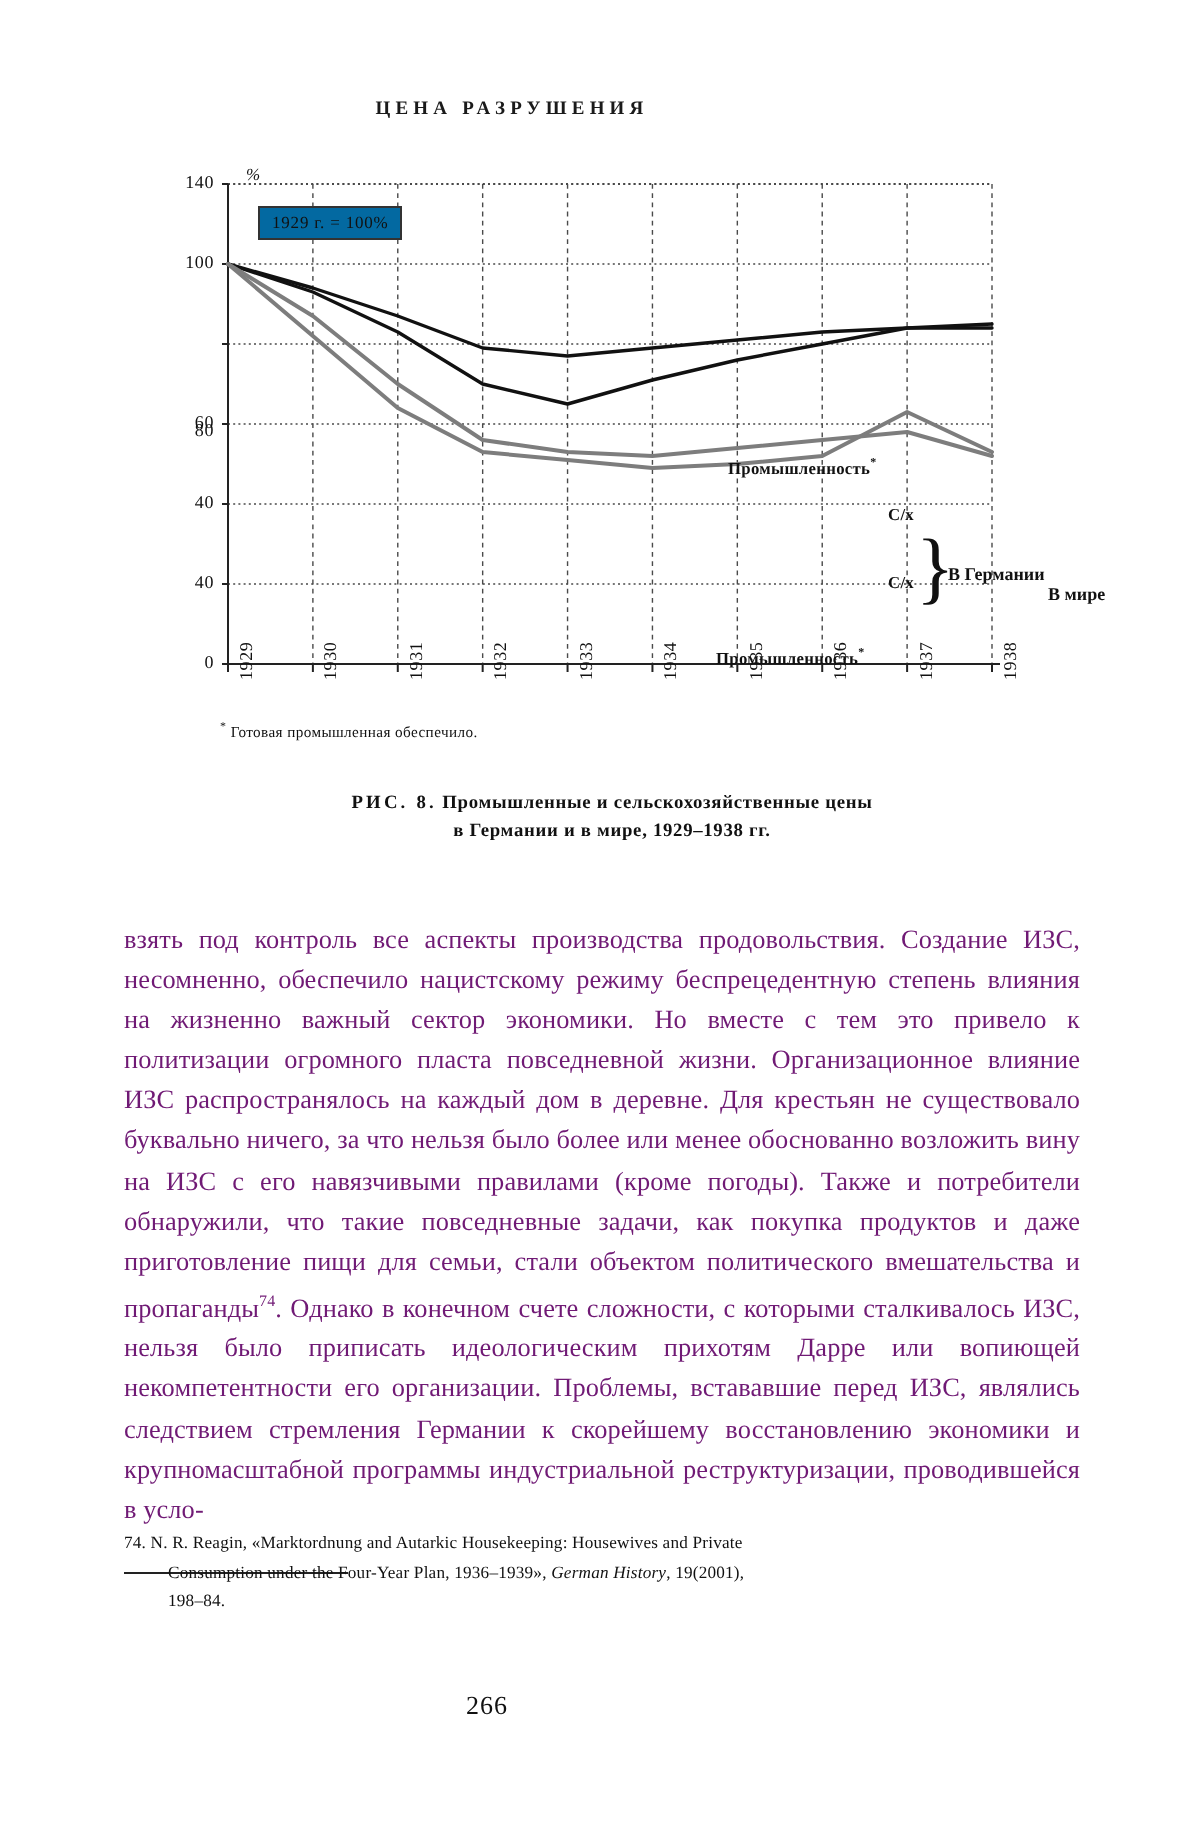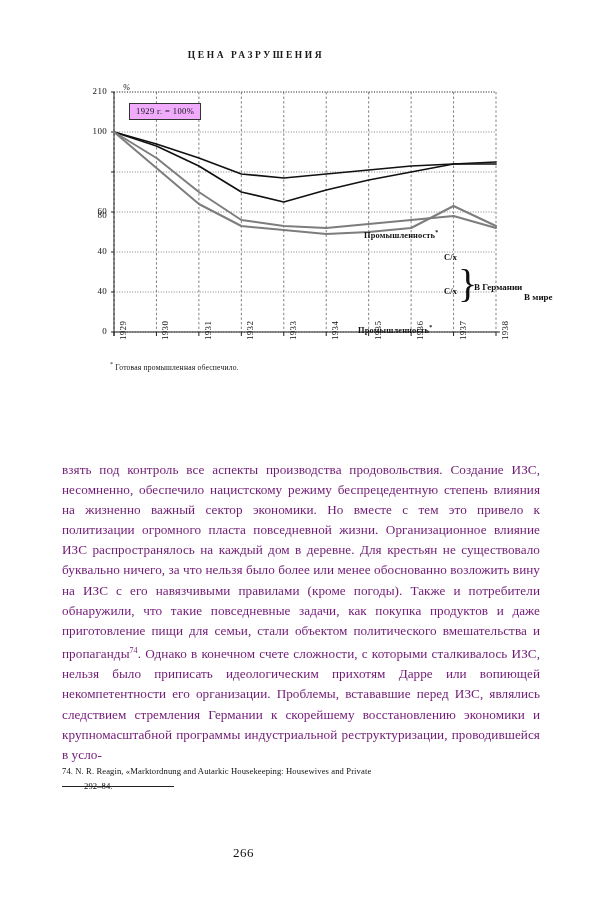--- a/index.html
+++ b/index.html
@@ -70,21 +70,21 @@
   .pct-sign {
     position: absolute;
     font-size: 8.5px;
     font-style: italic;
     color: #111;
   }
 
   .legend-box {
     position: absolute;
     border: 1px solid #333;
-    background: #f0abfc;
+    background: #0369a1;
     font-size: 8.5px;
     padding: 2px 6px 3px 6px;
     letter-spacing: .4px;
     color: #111;
     white-space: nowrap;
   }
 
   .series-label {
     position: absolute;
     font-size: 8.4px;
@@ -238,21 +238,21 @@
         </g>
       <g id="series-layer">
           <polyline points="18,54 60.44444444444444,66 102.88888888888889,80 145.33333333333331,96 187.77777777777777,100 230.22222222222223,96 272.66666666666663,92 315.11111111111114,88 357.55555555555554,86 400,84" fill="none" stroke="#111111" stroke-width="1.7" stroke-linejoin="round" stroke-linecap="round"></polyline>
           <polyline points="18,54 60.44444444444444,68 102.88888888888889,88 145.33333333333331,114 187.77777777777777,124 230.22222222222223,112 272.66666666666663,102 315.11111111111114,94 357.55555555555554,86 400,86" fill="none" stroke="#111111" stroke-width="1.7" stroke-linejoin="round" stroke-linecap="round"></polyline>
           <polyline points="18,54 60.44444444444444,90 102.88888888888889,126 145.33333333333331,148 187.77777777777777,152 230.22222222222223,156 272.66666666666663,154 315.11111111111114,150 357.55555555555554,128 400,148" fill="none" stroke="#7d7d7d" stroke-width="2" stroke-linejoin="round" stroke-linecap="round"></polyline>
           <polyline points="18,54 60.44444444444444,80 102.88888888888889,114 145.33333333333331,142 187.77777777777777,148 230.22222222222223,150 272.66666666666663,146 315.11111111111114,142 357.55555555555554,138 400,150" fill="none" stroke="#7d7d7d" stroke-width="2" stroke-linejoin="round" stroke-linecap="round"></polyline>
         </g>
     </svg>
 
     <div id="ylabels">
-        <div class="ylab" style="left: -15px; top: 8px;">210</div>
+        <div class="ylab" style="left: -15px; top: 8px;">140</div>
         <div class="ylab" style="left: -15px; top: 48px;">100</div>
         <div class="ylab" style="left: -15px; top: 88px; margin-top: 44px;">80</div>
         <div class="ylab" style="left: -15px; top: 128px;">60</div>
         <div class="ylab" style="left: -15px; top: 168px;">40</div>
         <div class="ylab" style="left: -15px; top: 208px;">40</div>
         <div class="ylab" style="left: -15px; top: 248px;">0</div>
       </div>
 
     <div id="xlabels">
         <div class="xlab" style="left: 22px; top: 262px;">1929</div>
@@ -287,26 +287,32 @@
     <div class="group-label" style="left:378px; top:160px;margin-top:44px;">В Германии</div>
     <div class="brace" style="left:362px; top:186px;">}</div>
     <div class="group-label" style="left:380px; top:214px;padding-left:48px;">В мире</div>
   </div>
 
   <div class="fig-footnote">
     <sup>*</sup>
     <span>Готовая промышленная обеспечило.</span>
   </div>
 
+  <div class="fig-caption">
+    <span class="rs">РИС. 8.</span>
+    <span>Промышленные и сельскохозяйственные цены</span><br>
+    <span>в Германии и в мире, 1929–1938 гг.</span>
+  </div>
 </div>
 
 <div class="body-text">
   <p><span>взять под контроль все аспекты производства продовольствия. Создание ИЗС, несомненно, обеспечило нацистскому режиму беспрецедентную степень влияния на жизненно важный сектор экономики. Но вместе с тем это привело к политизации огромного пласта повседневной жизни. Организационное влияние ИЗС распространялось на каждый дом в деревне. Для крестьян не существовало буквально ничего, за что нельзя было более или менее обоснованно возложить вину на ИЗС с его навязчивыми правилами (кроме погоды). Также и потребители обнаружили, что такие повседневные задачи, как покупка продуктов и даже приготовление пищи для семьи, стали объектом политического вмешательства и пропаганды</span><sup>74</sup><span>. Однако в конечном счете сложности, с которыми сталкивалось ИЗС, нельзя было приписать идеологическим прихотям Дарре или вопиющей некомпетентности его организации. Проблемы, встававшие перед ИЗС, являлись следствием стремления Германии к скорейшему восстановлению экономики и крупномасштабной программы индустриальной реструктуризации, проводившейся в усло-</span></p>
 </div>
 
 <div class="note-rule"></div>
 <div class="note">
   <span>74.</span>
   <span>N. R. Reagin, «Marktordnung and Autarkic Housekeeping: Housewives and Private</span>
-  <span class="ind">292–84.</span>
+  <span class="ind"><span>Consumption under the Four-Year Plan, 1936–1939»,</span> <i>German History</i><span>, 19(2001),</span></span>
+  <span class="ind">198–84.</span>
 </div>
 
 <div class="page-number">266</div>
 
 </body></html>

